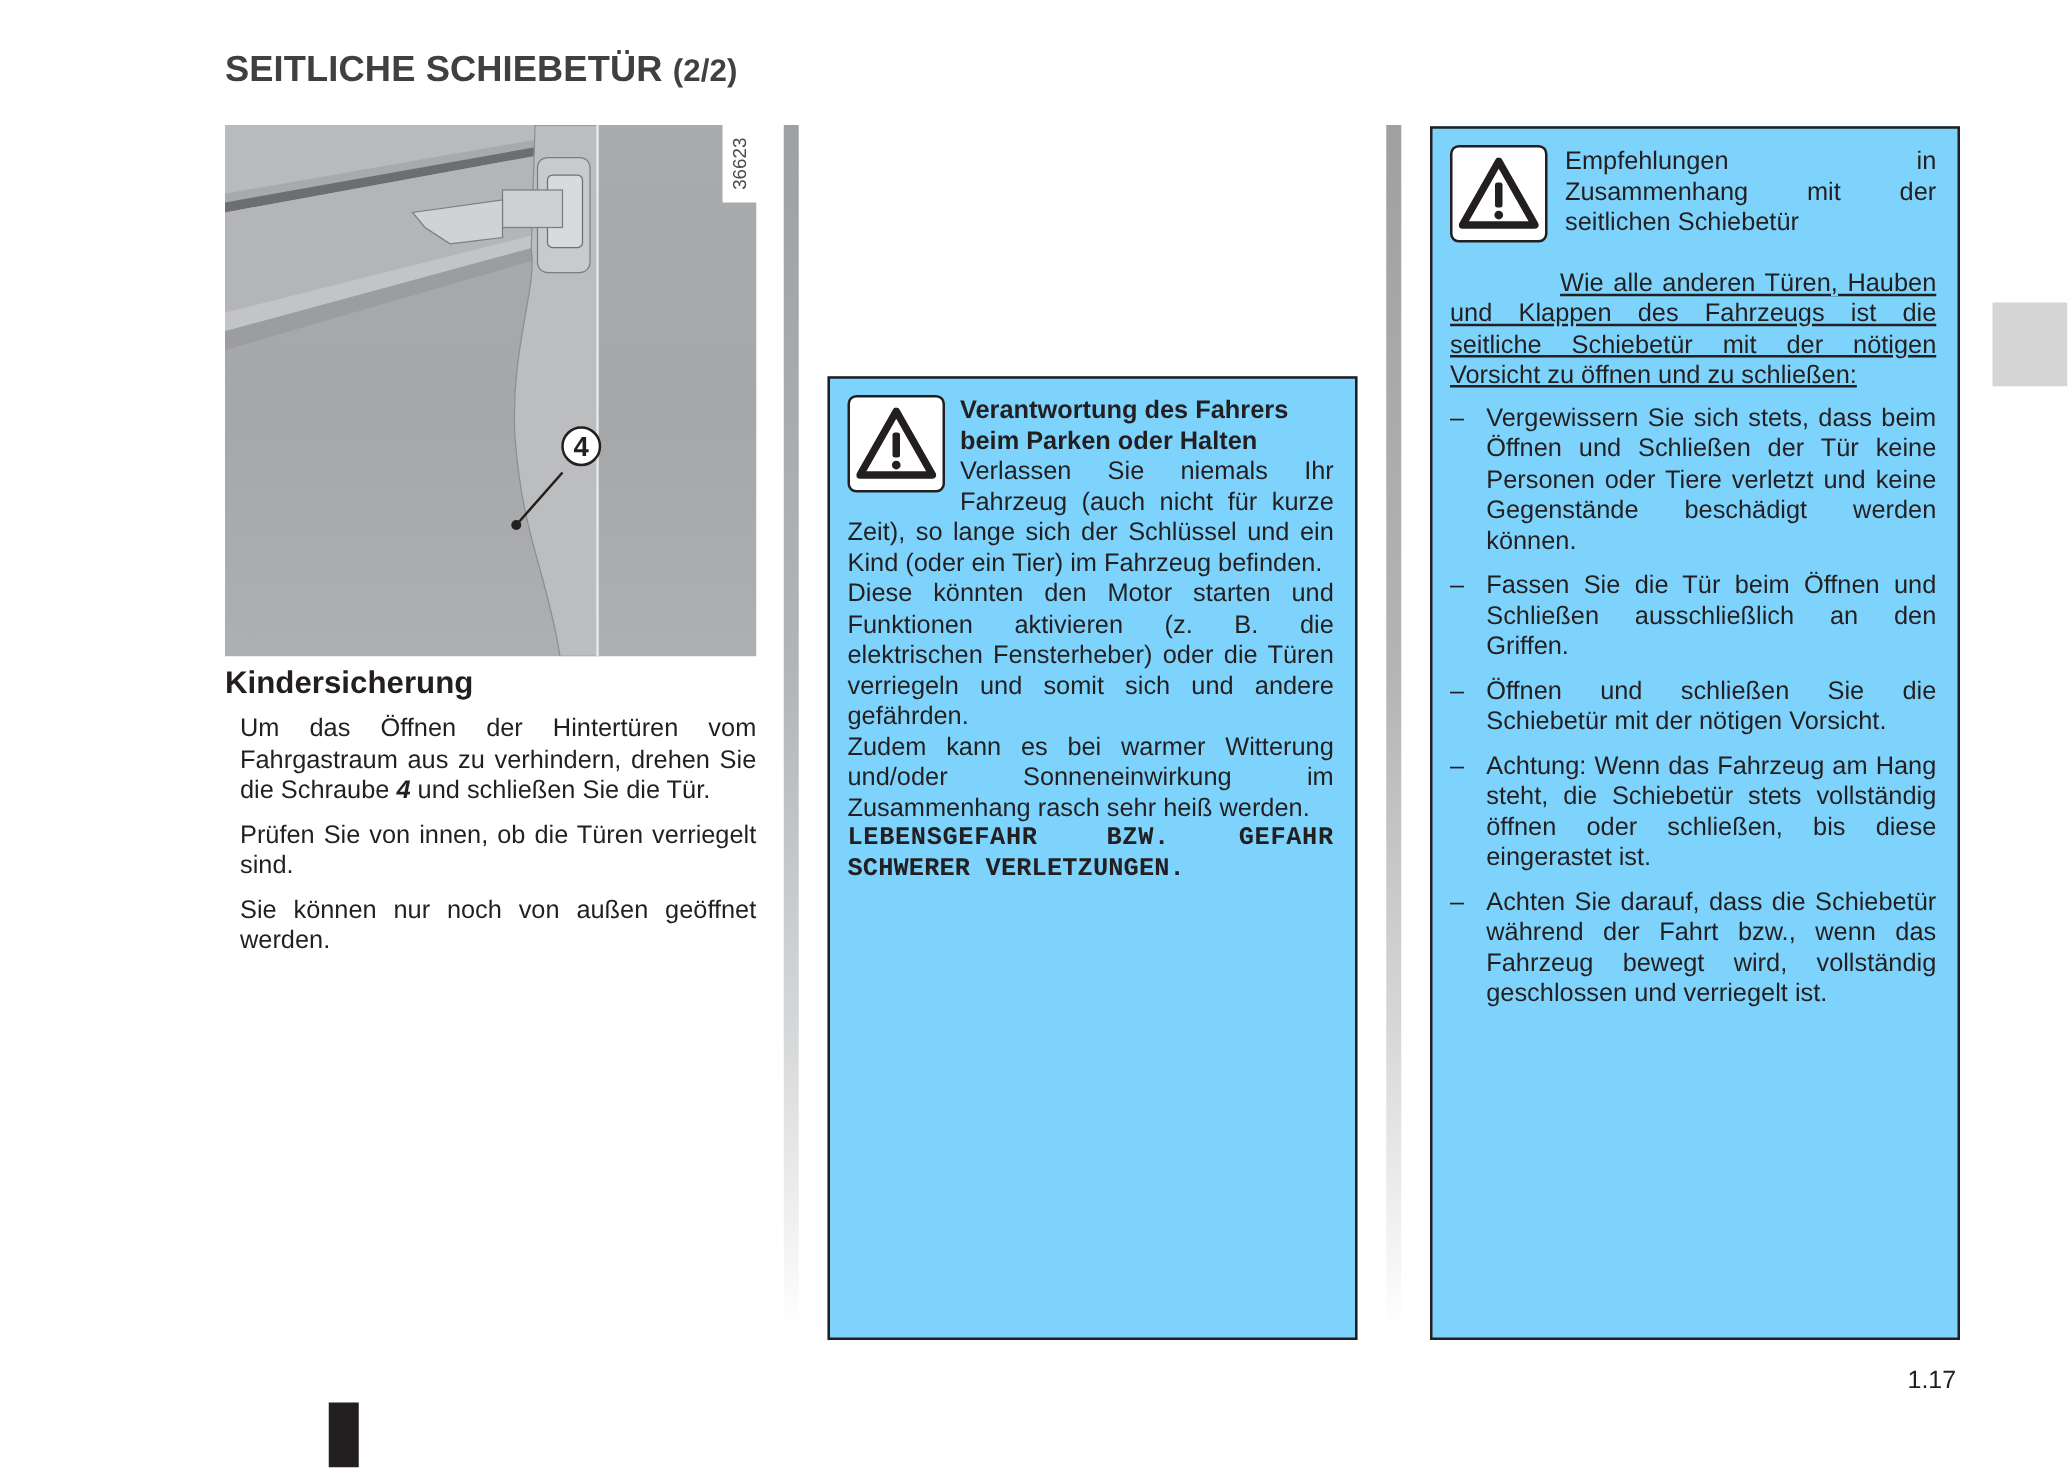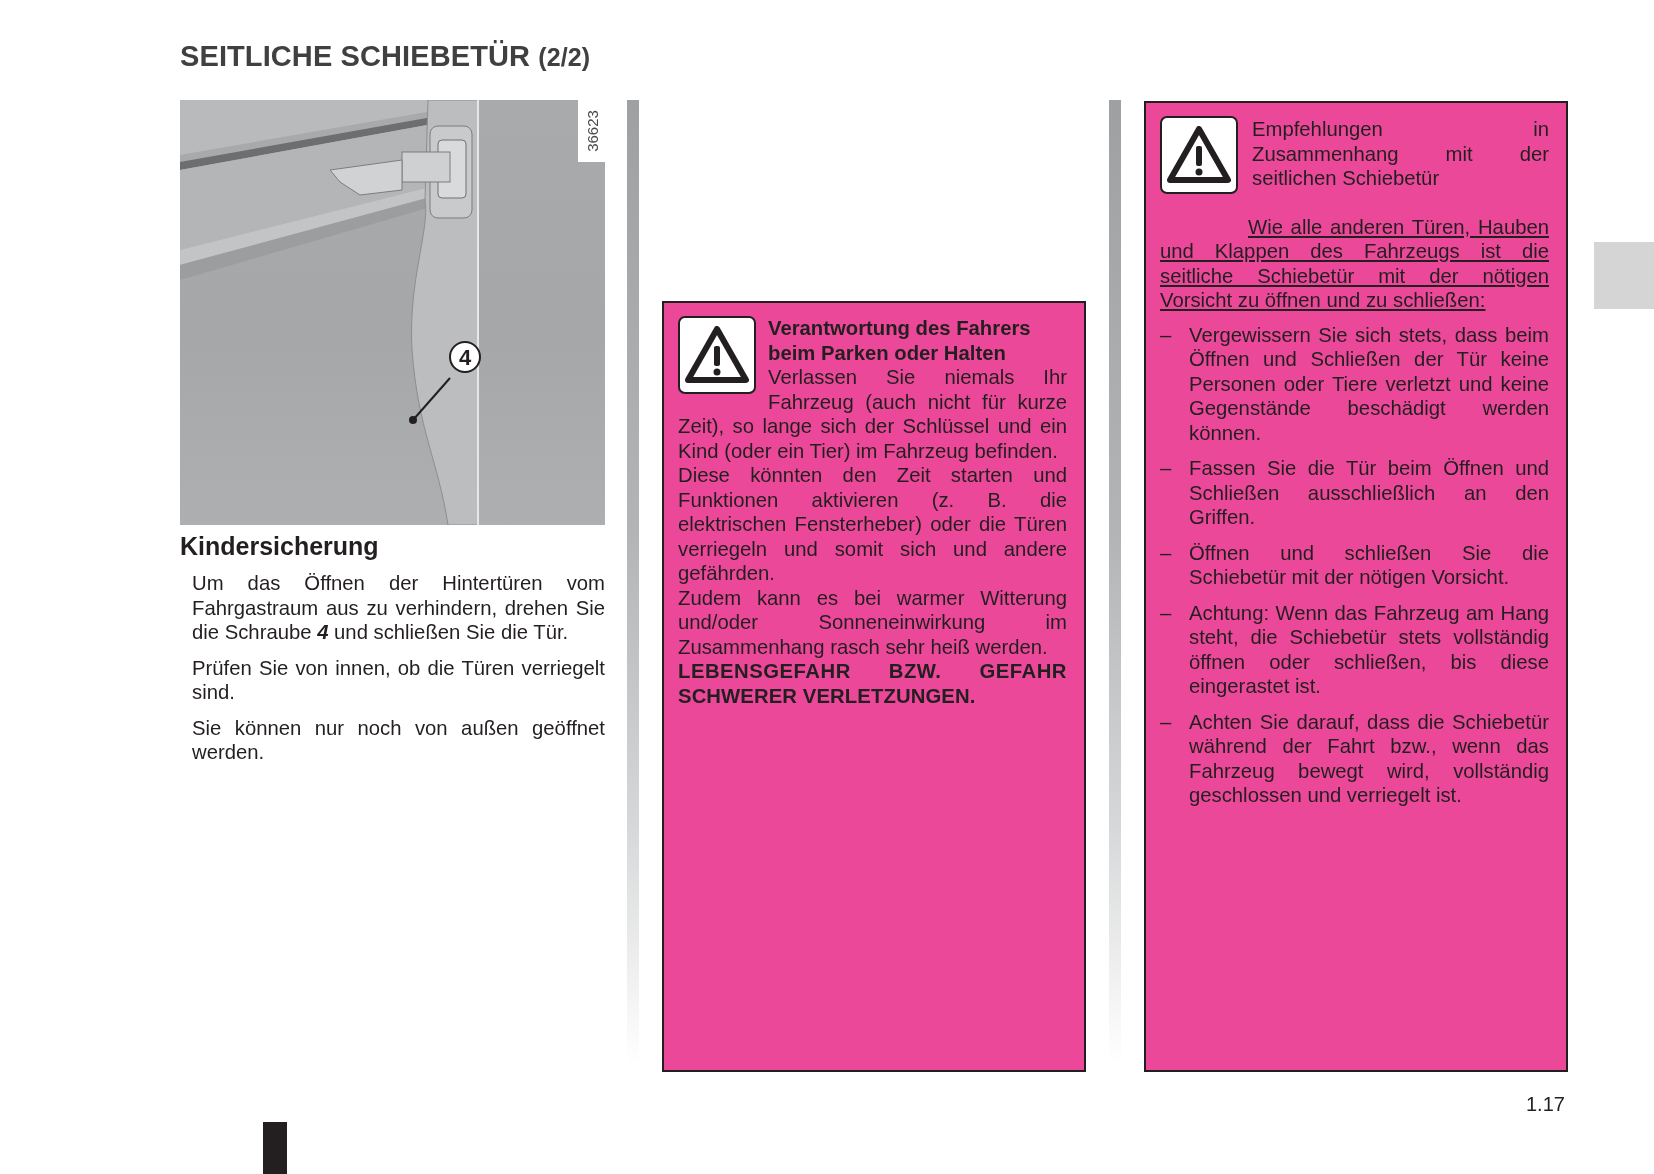--- a/index.html
+++ b/index.html
@@ -46,34 +46,34 @@
   
   .sep {
     width: 12px;
     background: linear-gradient(180deg, #9fa0a2 0%, #b3b4b6 45%, #d6d7d8 75%, #ffffff 100%);
   }
   .sep1 { left: 627px; top: 100px; height: 965px; }
   .sep2 { left: 1109px; top: 100px; height: 965px; }
 
   
   .warn-box {
-    border: 2.5px solid #231f20; background: #ec4899; box-sizing: border-box;
+    border: 2.5px solid #231f20; background: #7dd3fc; box-sizing: border-box;
   }
   .box-mid { left: 662px; top: 301px; width: 424px; height: 771px; }
   .box-right { left: 1144px; top: 101px; width: 424px; height: 971px; }
 
   .warn-icon {
     float: left; width: 78px; height: 78px; box-sizing: border-box;
     border: 2.5px solid #231f20; border-radius: 7px; background: #fff;
     display: flex; align-items: center; justify-content: center;
   }
   .box-mid .inner { position: absolute; left: 14px; top: 13px; width: 389px; }
   .box-mid .warn-icon { margin: 0 12px 4px 0; }
   .box-mid .warn-head { font-weight: bold; display: block; text-align: left; line-height: 24.5px; }
-  .box-mid .bold-caps { font-weight: bold; }
+  .box-mid .bold-caps { font-weight: bold; font-family: Liberation Mono, monospace; }
   .box-mid .caps1 { display: block; text-align: justify; text-align-last: justify; letter-spacing: 0.5px; }
   .box-mid .caps2 { display: block; letter-spacing: 0.1px; }
 
   .box-right .inner { position: absolute; left: 14px; top: 13px; width: 389px; }
   .box-right .warn-icon { margin: 0 14px 6px 0; }
   .box-right .warn-head { line-height: 24.5px; text-align: justify; margin: 0; display:block; padding-top: 1px;}
   .box-right .intro { margin-top: 24px; text-indent: 88px; text-decoration: underline; }
   .bullets { list-style: none; margin: 10px 0 0 0; padding: 0; }
   .bullets li {
     position: relative; padding-left: 29px; margin: 0 0 11px 0;
@@ -131,21 +131,21 @@
   <div class="inner body-text">
     <div class="warn-icon">
       <svg width="64" height="58" viewBox="0 0 64 58">
         <polygon points="32,3 61,54 3,54" fill="none" stroke="#231f20" stroke-width="6" stroke-linejoin="round"></polygon>
         <rect x="29" y="20" width="6" height="20" rx="2" fill="#231f20"></rect>
         <circle cx="32" cy="46" r="3.5" fill="#231f20"></circle>
       </svg>
     </div>
     <span class="warn-head">Verantwortung des Fahrers beim Parken oder Halten</span>
     <span>Verlassen Sie niemals Ihr Fahrzeug (auch nicht für kurze Zeit), so lange sich der Schlüssel und ein Kind (oder ein Tier) im Fahrzeug befinden.</span><br>
-    <span>Diese könnten den Zeit starten und Funktionen aktivieren (z. B. die elektrischen Fensterheber) oder die Türen verriegeln und somit sich und andere gefährden.</span><br>
+    <span>Diese könnten den Motor starten und Funktionen aktivieren (z. B. die elektrischen Fensterheber) oder die Türen verriegeln und somit sich und andere gefährden.</span><br>
     <span>Zudem kann es bei warmer Witterung und/oder Sonneneinwirkung im Zusammenhang rasch sehr heiß werden.</span>
     <span class="bold-caps caps1">LEBENSGEFAHR BZW. GEFAHR</span>
     <span class="bold-caps caps2">SCHWERER VERLETZUNGEN.</span>
   </div>
 </div>
 
 <div class="abs warn-box box-right">
   <div class="inner body-text">
     <div class="warn-icon">
       <svg width="64" height="58" viewBox="0 0 64 58">

